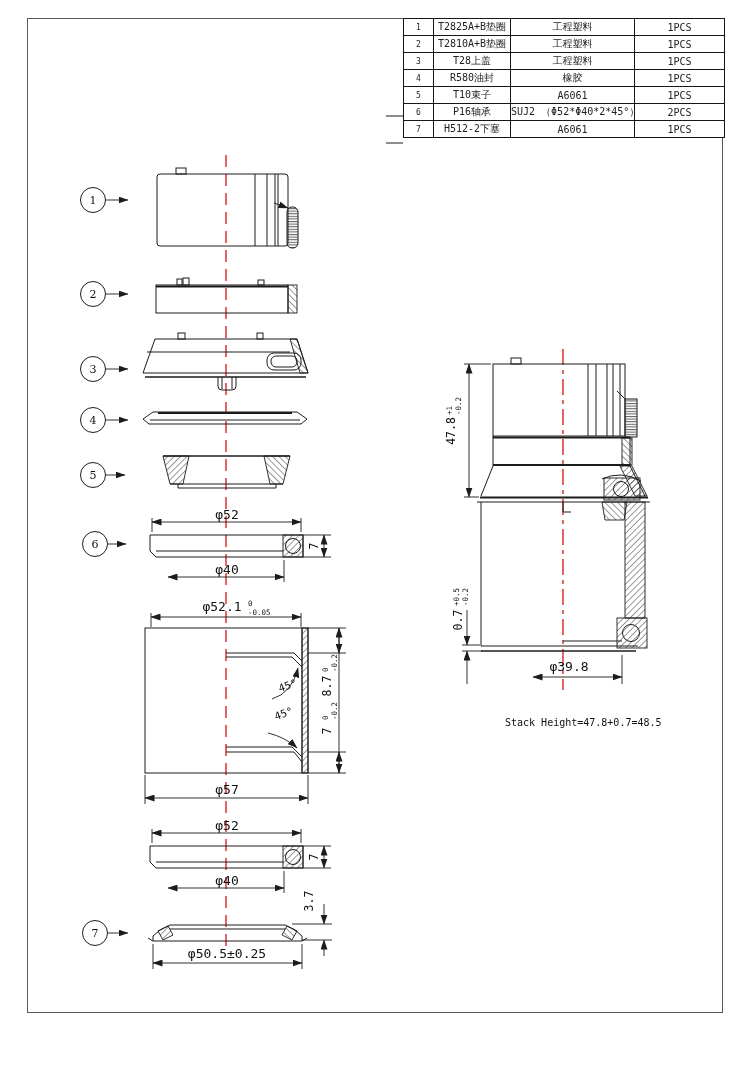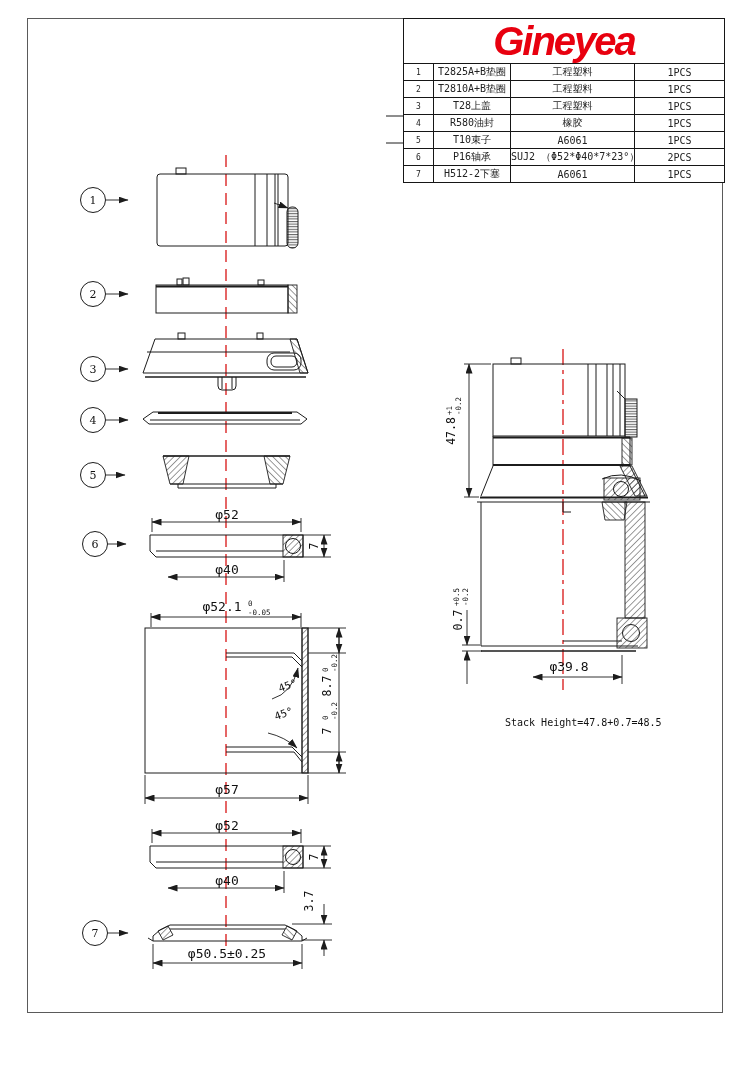--- a/index.html
+++ b/index.html
@@ -47,25 +47,20 @@
   <div class="frame"></div>
 
   <table class="titleblock">
     <colgroup>
         <col style="width:30px">
         <col style="width:77px">
         <col style="width:124px">
         <col style="width:90px">
       </colgroup>
     <tbody>
-        <tr>
-          <td colspan="4" class="logo-cell">
-      <span class="logo-text">Gineyea</span>
-    </td>
-        </tr>
     <tr>
       <td class="data-cell no-cell">1</td>
       <td class="data-cell">T2825A+B垫圈</td>
       <td class="data-cell">工程塑料</td>
       <td class="data-cell">1PCS</td>
     </tr>
     <tr>
       <td class="data-cell no-cell">2</td>
       <td class="data-cell">T2810A+B垫圈</td>
       <td class="data-cell">工程塑料</td>
@@ -85,21 +80,21 @@
     </tr>
     <tr>
       <td class="data-cell no-cell">5</td>
       <td class="data-cell">T10束子</td>
       <td class="data-cell">A6061</td>
       <td class="data-cell">1PCS</td>
     </tr>
     <tr>
       <td class="data-cell no-cell">6</td>
       <td class="data-cell">P16轴承</td>
-      <td class="data-cell">SUJ2 （Φ52*Φ40*7*23°）</td>
+      <td class="data-cell">SUJ2 （Φ52*Φ40*2*45°）</td>
       <td class="data-cell">2PCS</td>
     </tr>
     <tr>
       <td class="data-cell no-cell">7</td>
       <td class="data-cell">H512-2下塞</td>
       <td class="data-cell">A6061</td>
       <td class="data-cell">1PCS</td>
     </tr>
   </tbody>
     </table>

